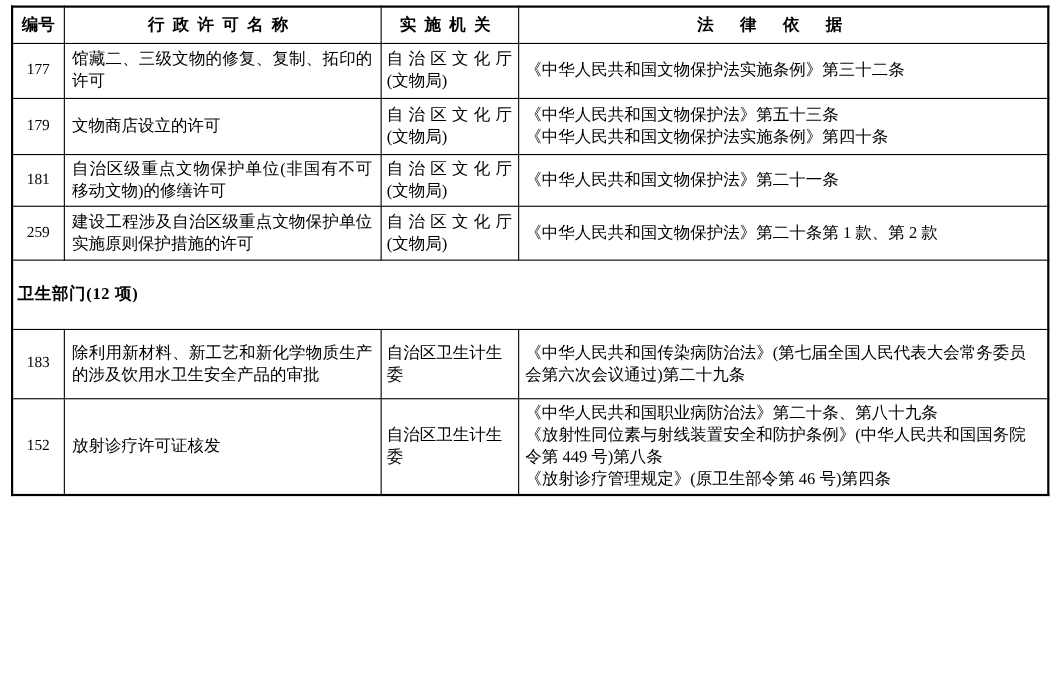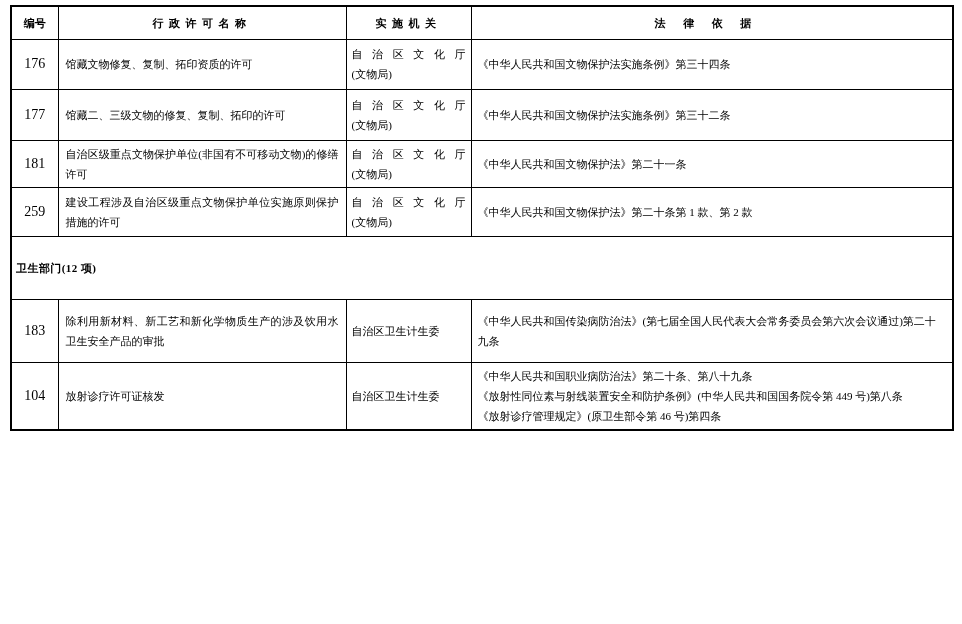--- a/index.html
+++ b/index.html
@@ -22,21 +22,21 @@
     width: 942px;
     border: 2px solid #000000;
   }
   col.c-id     { width: 47px; }
   col.c-name   { width: 288px; }
   col.c-agency { width: 125px; }
   col.c-laws   { width: 482px; }
 
   th, td {
     border: 1px solid #000000;
-    font-size: 11px;
+    font-size: 15px;
     line-height: 20px;
     vertical-align: middle;
     overflow: hidden;
     box-sizing: border-box;
     padding: 3px 6px;
   }
   thead th {
     font-weight: bold;
     text-align: center;
     height: 33px;
@@ -98,39 +98,40 @@
     <thead>
       <tr>
         <th>编号</th>
         <th class="th-sp">行政许可名称</th>
         <th class="th-sp">实施机关</th>
         <th class="th-wide">法律依据</th>
       </tr>
     </thead>
     <tbody>
         <tr>
-          <td class="col-id">176</td>
-          <td class="col-name">馆藏文物修复、复制、拓印资质的许可</td>
-          <td class="col-agency">
-            <div class="jline">自治区文化厅</div>
-            <div>(文物局)</div>
-          </td>
-          <td class="col-laws">
-            <div>《中华人民共和国文物保护法实施条例》第三十四条</div>
-          </td>
-        </tr>
-        <tr>
           <td class="col-id">177</td>
           <td class="col-name">馆藏二、三级文物的修复、复制、拓印的许可</td>
           <td class="col-agency">
             <div class="jline">自治区文化厅</div>
             <div>(文物局)</div>
           </td>
           <td class="col-laws">
             <div>《中华人民共和国文物保护法实施条例》第三十二条</div>
+          </td>
+        </tr>
+        <tr>
+          <td class="col-id">179</td>
+          <td class="col-name">文物商店设立的许可</td>
+          <td class="col-agency">
+            <div class="jline">自治区文化厅</div>
+            <div>(文物局)</div>
+          </td>
+          <td class="col-laws">
+            <div>《中华人民共和国文物保护法》第五十三条</div>
+            <div>《中华人民共和国文物保护法实施条例》第四十条</div>
           </td>
         </tr>
         <tr>
           <td class="col-id">181</td>
           <td class="col-name">自治区级重点文物保护单位(非国有不可移动文物)的修缮许可</td>
           <td class="col-agency">
             <div class="jline">自治区文化厅</div>
             <div>(文物局)</div>
           </td>
           <td class="col-laws">
@@ -155,21 +156,21 @@
           <td class="col-id">183</td>
           <td class="col-name">除利用新材料、新工艺和新化学物质生产的涉及饮用水卫生安全产品的审批</td>
           <td class="col-agency">
             <div>自治区卫生计生委</div>
           </td>
           <td class="col-laws">
             <div>《中华人民共和国传染病防治法》(第七届全国人民代表大会常务委员会第六次会议通过)第二十九条</div>
           </td>
         </tr>
         <tr>
-          <td class="col-id">104</td>
+          <td class="col-id">152</td>
           <td class="col-name">放射诊疗许可证核发</td>
           <td class="col-agency">
             <div>自治区卫生计生委</div>
           </td>
           <td class="col-laws">
             <div>《中华人民共和国职业病防治法》第二十条、第八十九条</div>
             <div>《放射性同位素与射线装置安全和防护条例》(中华人民共和国国务院令第 449 号)第八条</div>
             <div>《放射诊疗管理规定》(原卫生部令第 46 号)第四条</div>
           </td>
         </tr>

